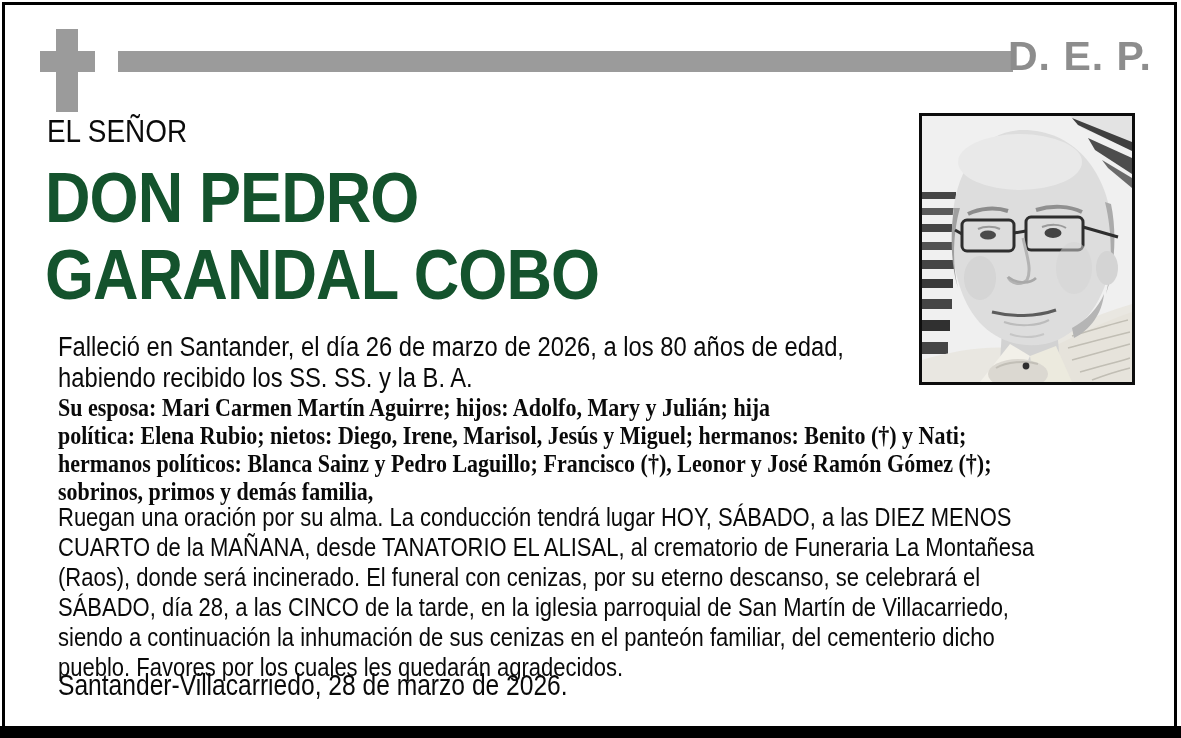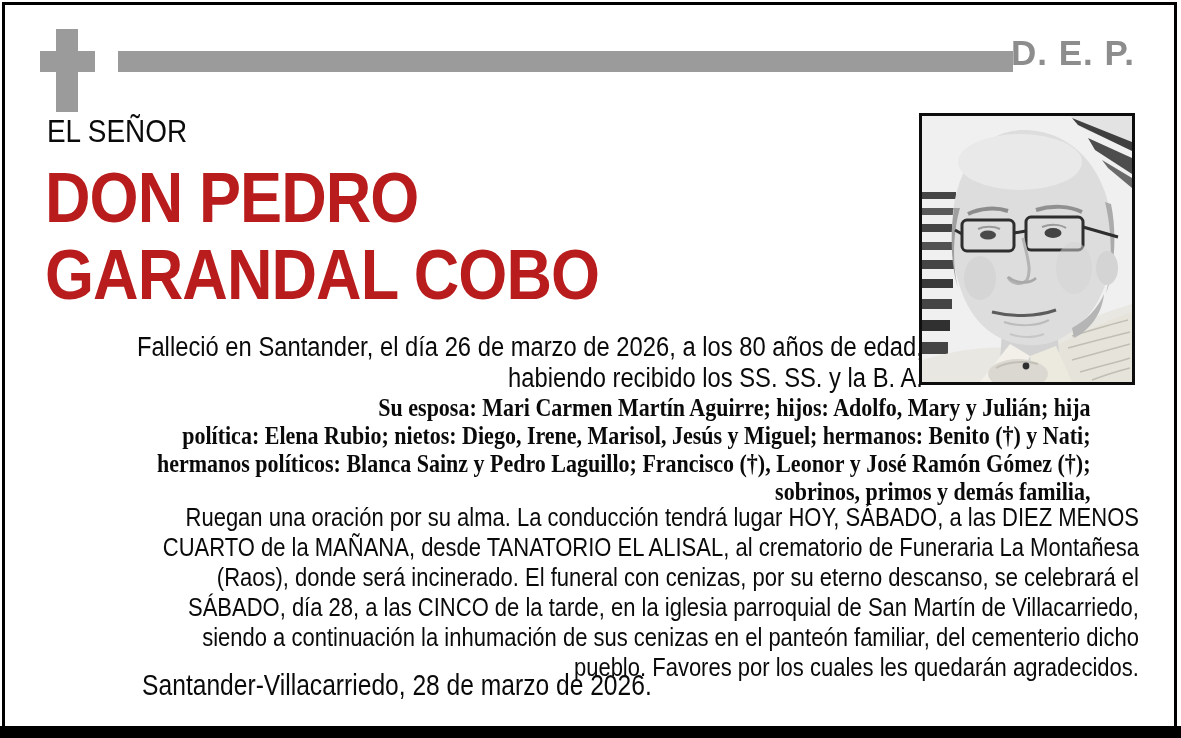--- a/index.html
+++ b/index.html
@@ -15,37 +15,37 @@
   .border-top   {position:absolute;left:2px;top:2px;width:1175px;height:3px;background:#000;}
   .border-left  {position:absolute;left:2px;top:2px;width:3px;height:724px;background:#000;}
   .border-right {position:absolute;left:1174px;top:2px;width:3px;height:724px;background:#000;}
   .bottom-bar   {position:absolute;left:0;top:726px;width:1181px;height:12px;background:#000;}
   
   .cross-v{position:absolute;left:56px;top:29px;width:22px;height:83px;background:#9b9b9b;}
   .cross-h{position:absolute;left:40px;top:51px;width:55px;height:21px;background:#9b9b9b;}
   .hbar   {position:absolute;left:118px;top:51px;width:895px;height:21px;background:#9b9b9b;}
   .dep{
     position:absolute;left:1008px;top:33px;width:130px;
-    text-align:center;font-size:35px;font-weight:bold;color:#8d8d8d;
+    text-align:center;font-size:41px;font-weight:bold;color:#8d8d8d;
     letter-spacing:1px;white-space:nowrap;
   }
   
   .cx88{transform:scaleX(0.88);transform-origin:0 0;width:113.6%;}
   .cx90{transform:scaleX(0.90);transform-origin:0 0;width:111%;}
   .cx82{transform:scaleX(0.82);transform-origin:0 0;width:122%;}
   .pre{white-space:pre-line;}
   
   .honorific{position:absolute;left:47px;top:114px;font-size:31px;letter-spacing:0;}
   .name{
     position:absolute;left:45px;top:160px;margin:0;
     font-size:70px;line-height:77px;font-weight:bold;letter-spacing:-1px;
-    color:#b91c1c;
+    color:#14532d;
   }
   
-  .para{position:absolute;left:30px;text-align:right;}
+  .para{position:absolute;left:58px;}
   .death-notice{top:332px;font-size:27px;line-height:31px;}
   .family{top:394px;font-size:25px;line-height:28px;font-weight:bold;font-family:Liberation Serif, serif;}
   .announcement{top:502px;font-size:25px;line-height:30px;}
   .dateline{top:668px;font-size:30px;}
   .condolences{top:703px;font-size:25px;}
   .condolences a{color:#0a0a0a;text-decoration:none;}
   
   .photo{
     position:absolute;left:919px;top:113px;width:210px;height:266px;
     border:3px solid #0d0d0d;background:#efefef;

